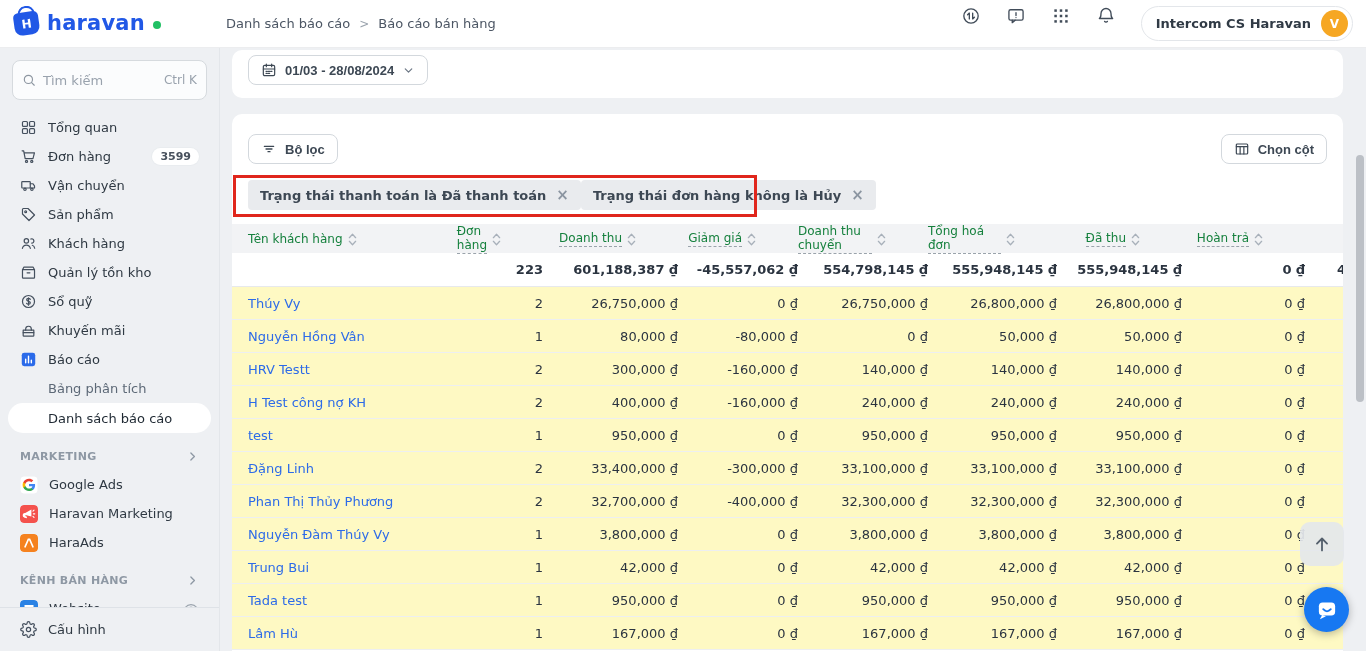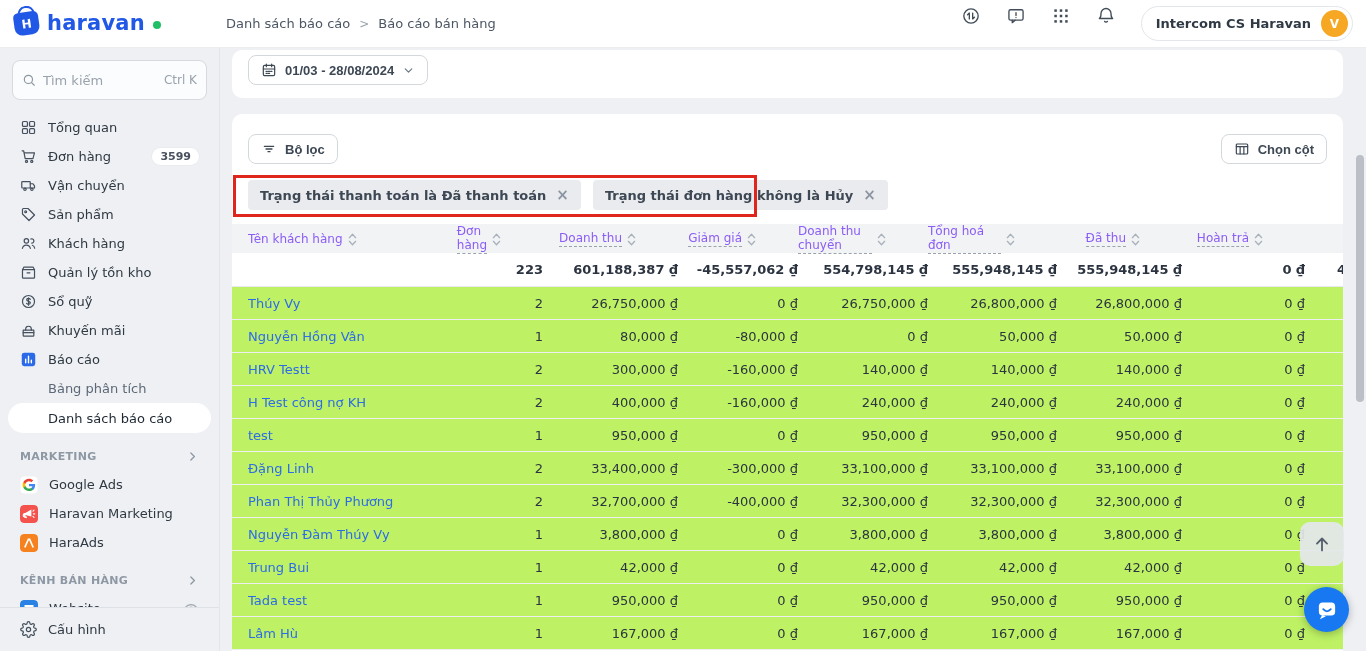--- a/index.html
+++ b/index.html
@@ -67,37 +67,37 @@
   .btn{display:inline-flex;align-items:center;gap:8px;height:30px;padding:0 12px;
     border:1px solid #d3d8dd;border-radius:8px;background:#fff;font-size:13px;
     font-weight:600;color:#3d4854;cursor:pointer;}
   .btn .b-ic{width:16px;height:16px;color:#3d4854;}
   .btn .b-ic svg{width:100%;height:100%;}
   .btn .chev{width:13px;height:13px;color:#6b7684;}
   .btn .chev svg{width:100%;height:100%;}
 
   .table-card{height:546px;position:relative;border-radius:10px 10px 0 0;overflow:hidden;}
   .toolbar{display:flex;justify-content:space-between;align-items:flex-start;padding:20px 16px 16px;}
-  .chips{display:flex;gap:12px;padding:0 16px 14px;position:relative;}
+  .chips{display:flex;gap:0;padding:0 16px 14px;position:relative;}
   .chip{background:#e9ebee;border-radius:4px;height:30px;display:flex;align-items:center;
     gap:10px;padding:0 12px;font-weight:600;color:#3d4854;font-size:13px;}
   .chip .x{color:#8b95a1;font-size:15px;line-height:1;cursor:pointer;}
   .annotation{position:absolute;left:1px;top:-5px;width:524px;height:42px;
     border:3px solid #e0261c;pointer-events:none;z-index:6;}
 
   .trow{display:grid;grid-template-columns:230px 81px 135px 120px 130px 129px 125px 123px 1fr;
     align-items:center;}
-  .thead{background:#f2f3f5;height:29px;font-size:12px;color:#8b5cf6;}
+  .thead{background:#f2f3f5;height:29px;font-size:12px;color:#15803d;}
   .th{display:flex;align-items:center;gap:5px;justify-content:flex-end;padding-right:42px;cursor:pointer;}
   .th.first{justify-content:flex-start;padding-left:16px;padding-right:0;}
   .th .lbl.dashed{border-bottom:1px dashed #9aa3ab;padding-bottom:1px;}
   .sort{width:9px;height:15px;color:#a8b0ba;flex:none;}
   .sort svg{width:100%;height:100%;}
   .trow.summary{height:34px;border-bottom:1px solid #e7e9ec;color:#1f2933;font-weight:bold;}
-  .trow.data{height:33px;border-bottom:1px solid #edeff1;background:#bef264;}
+  .trow.data{height:33px;border-bottom:1px solid #edeff1;background:#fef9c3;}
   .td{text-align:right;font-size:13px;color:#2b3440;white-space:nowrap;}
   .td.name{text-align:left;padding-left:16px;color:#2d6be8;cursor:pointer;}
   .td.partial{text-align:left;padding-left:32px;}
 
   
   .scroll-top{position:absolute;left:1300px;top:522px;width:44px;height:44px;border-radius:10px;
     background:rgba(228,231,235,.92);display:flex;align-items:center;justify-content:center;
     color:#55606c;z-index:30;cursor:pointer;}
   .scroll-top svg{width:22px;height:22px;}
   .chat-fab{position:absolute;left:1304px;top:587px;width:45px;height:45px;border-radius:50%;

